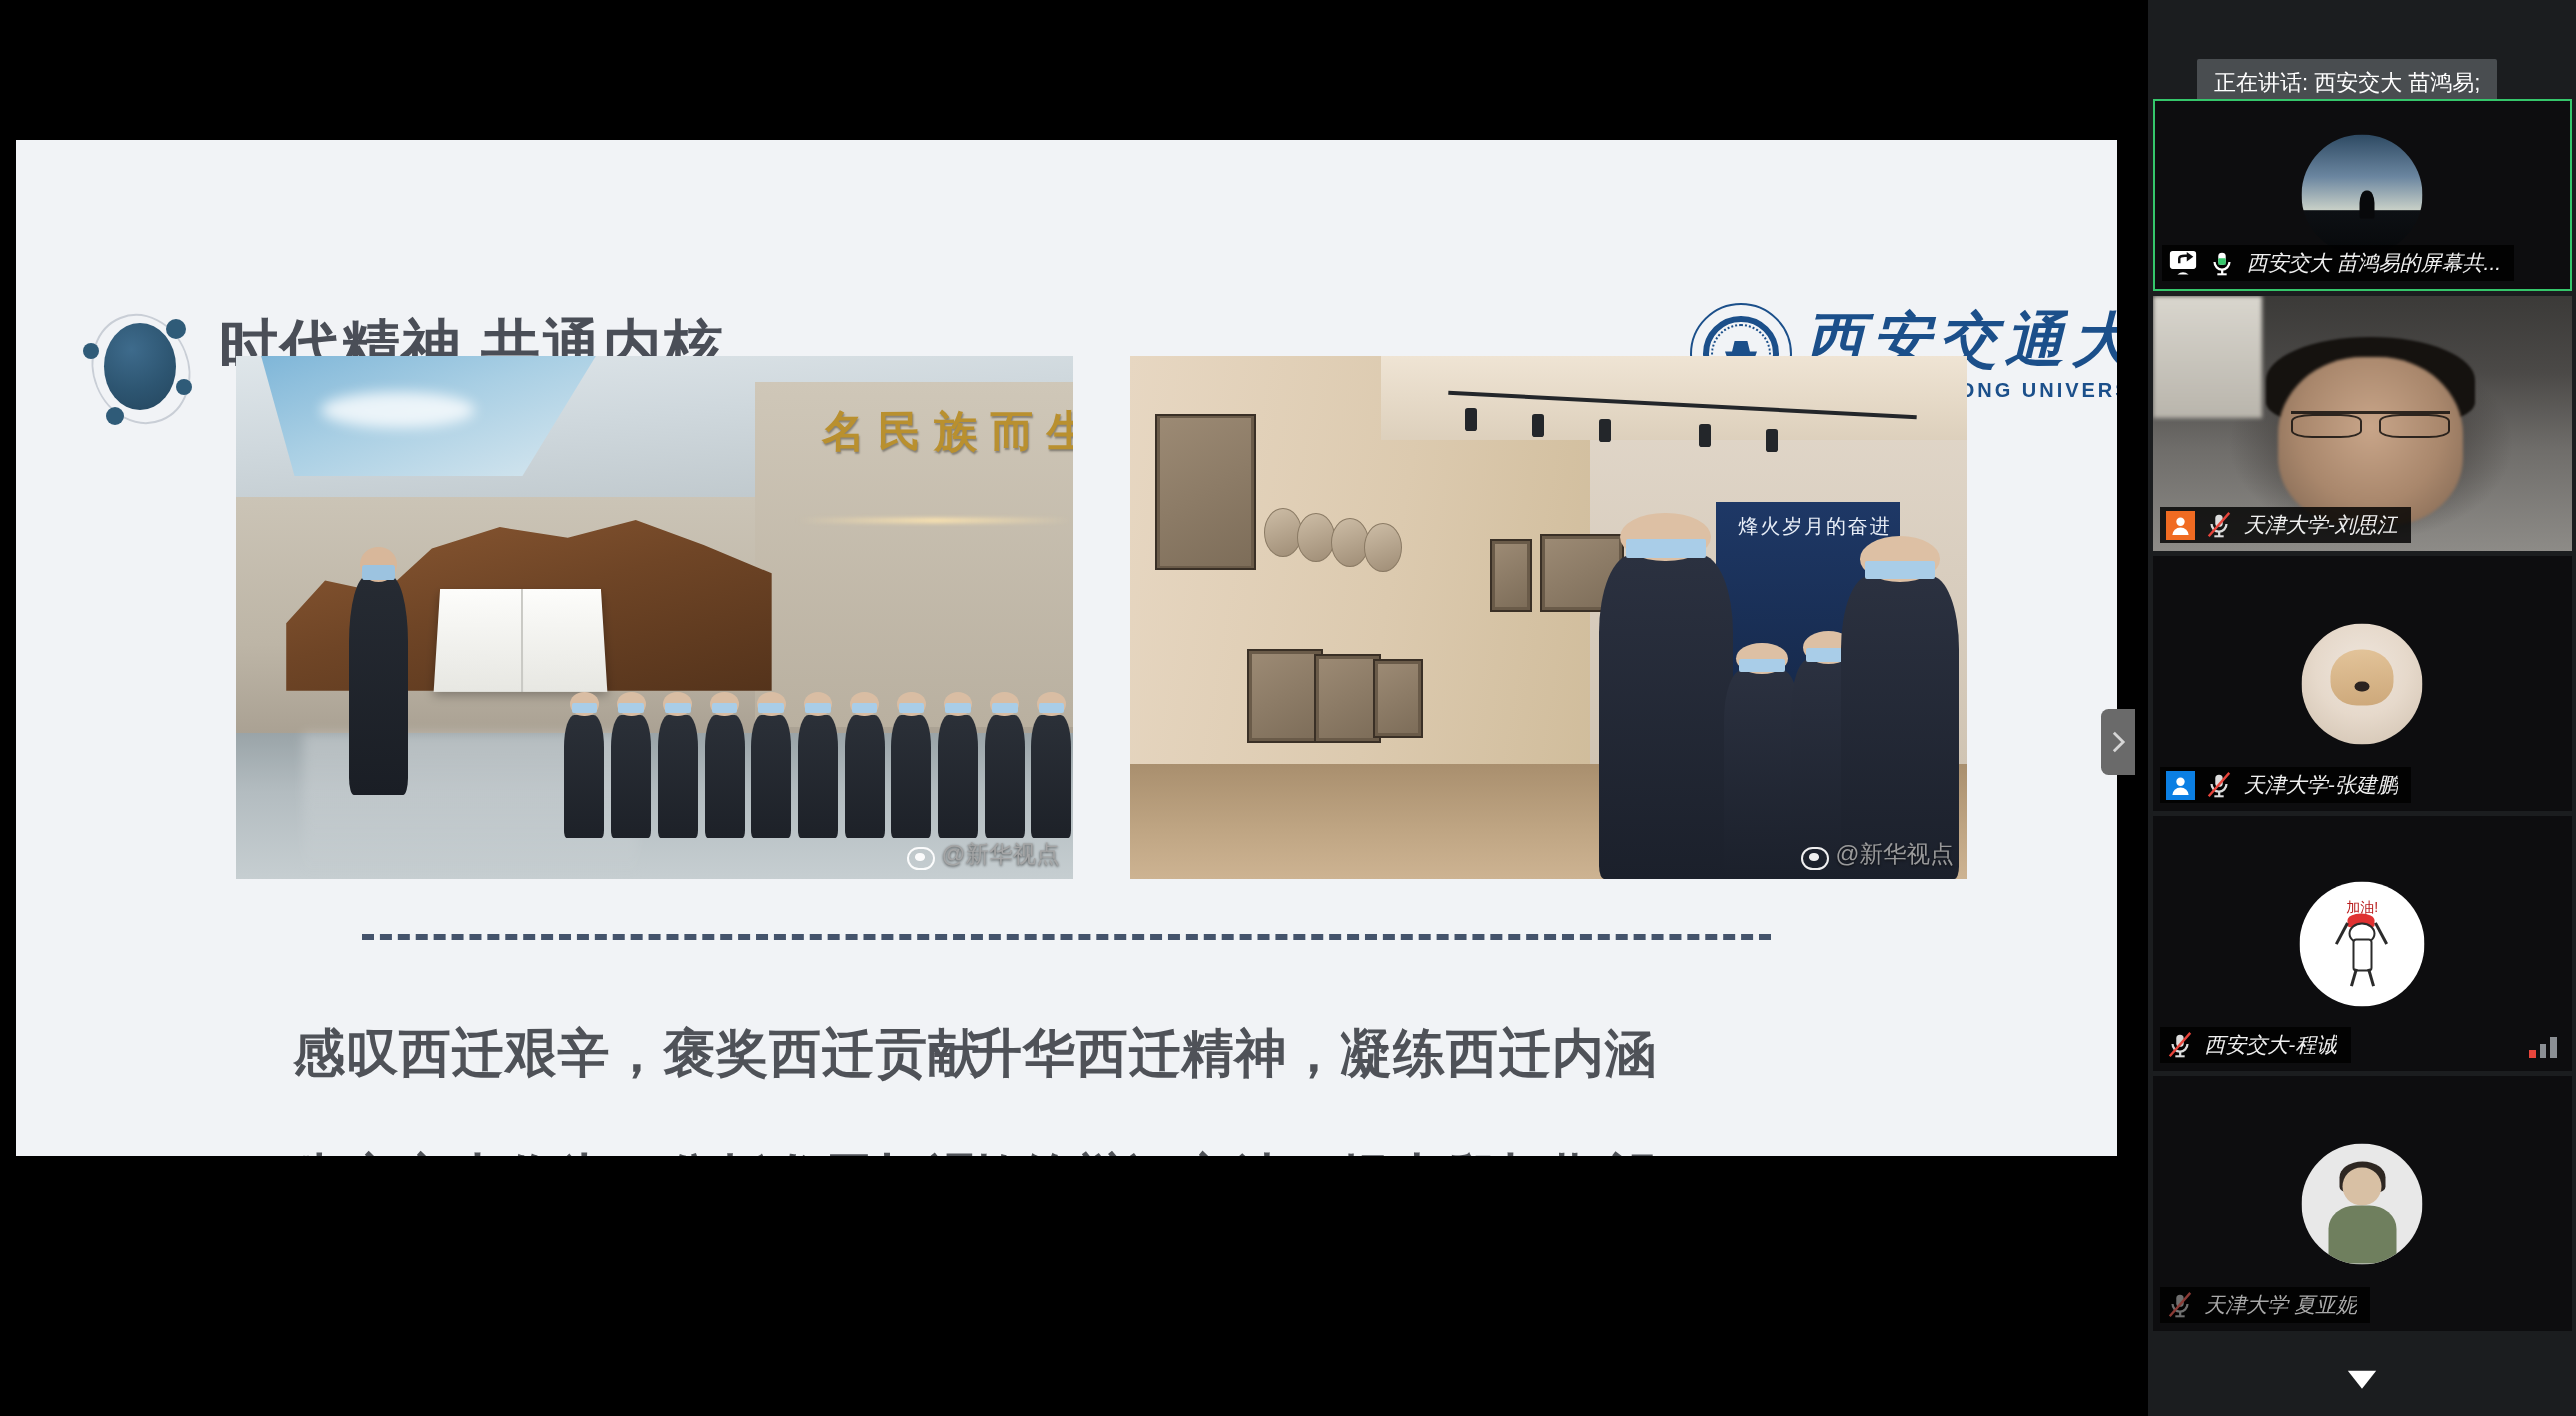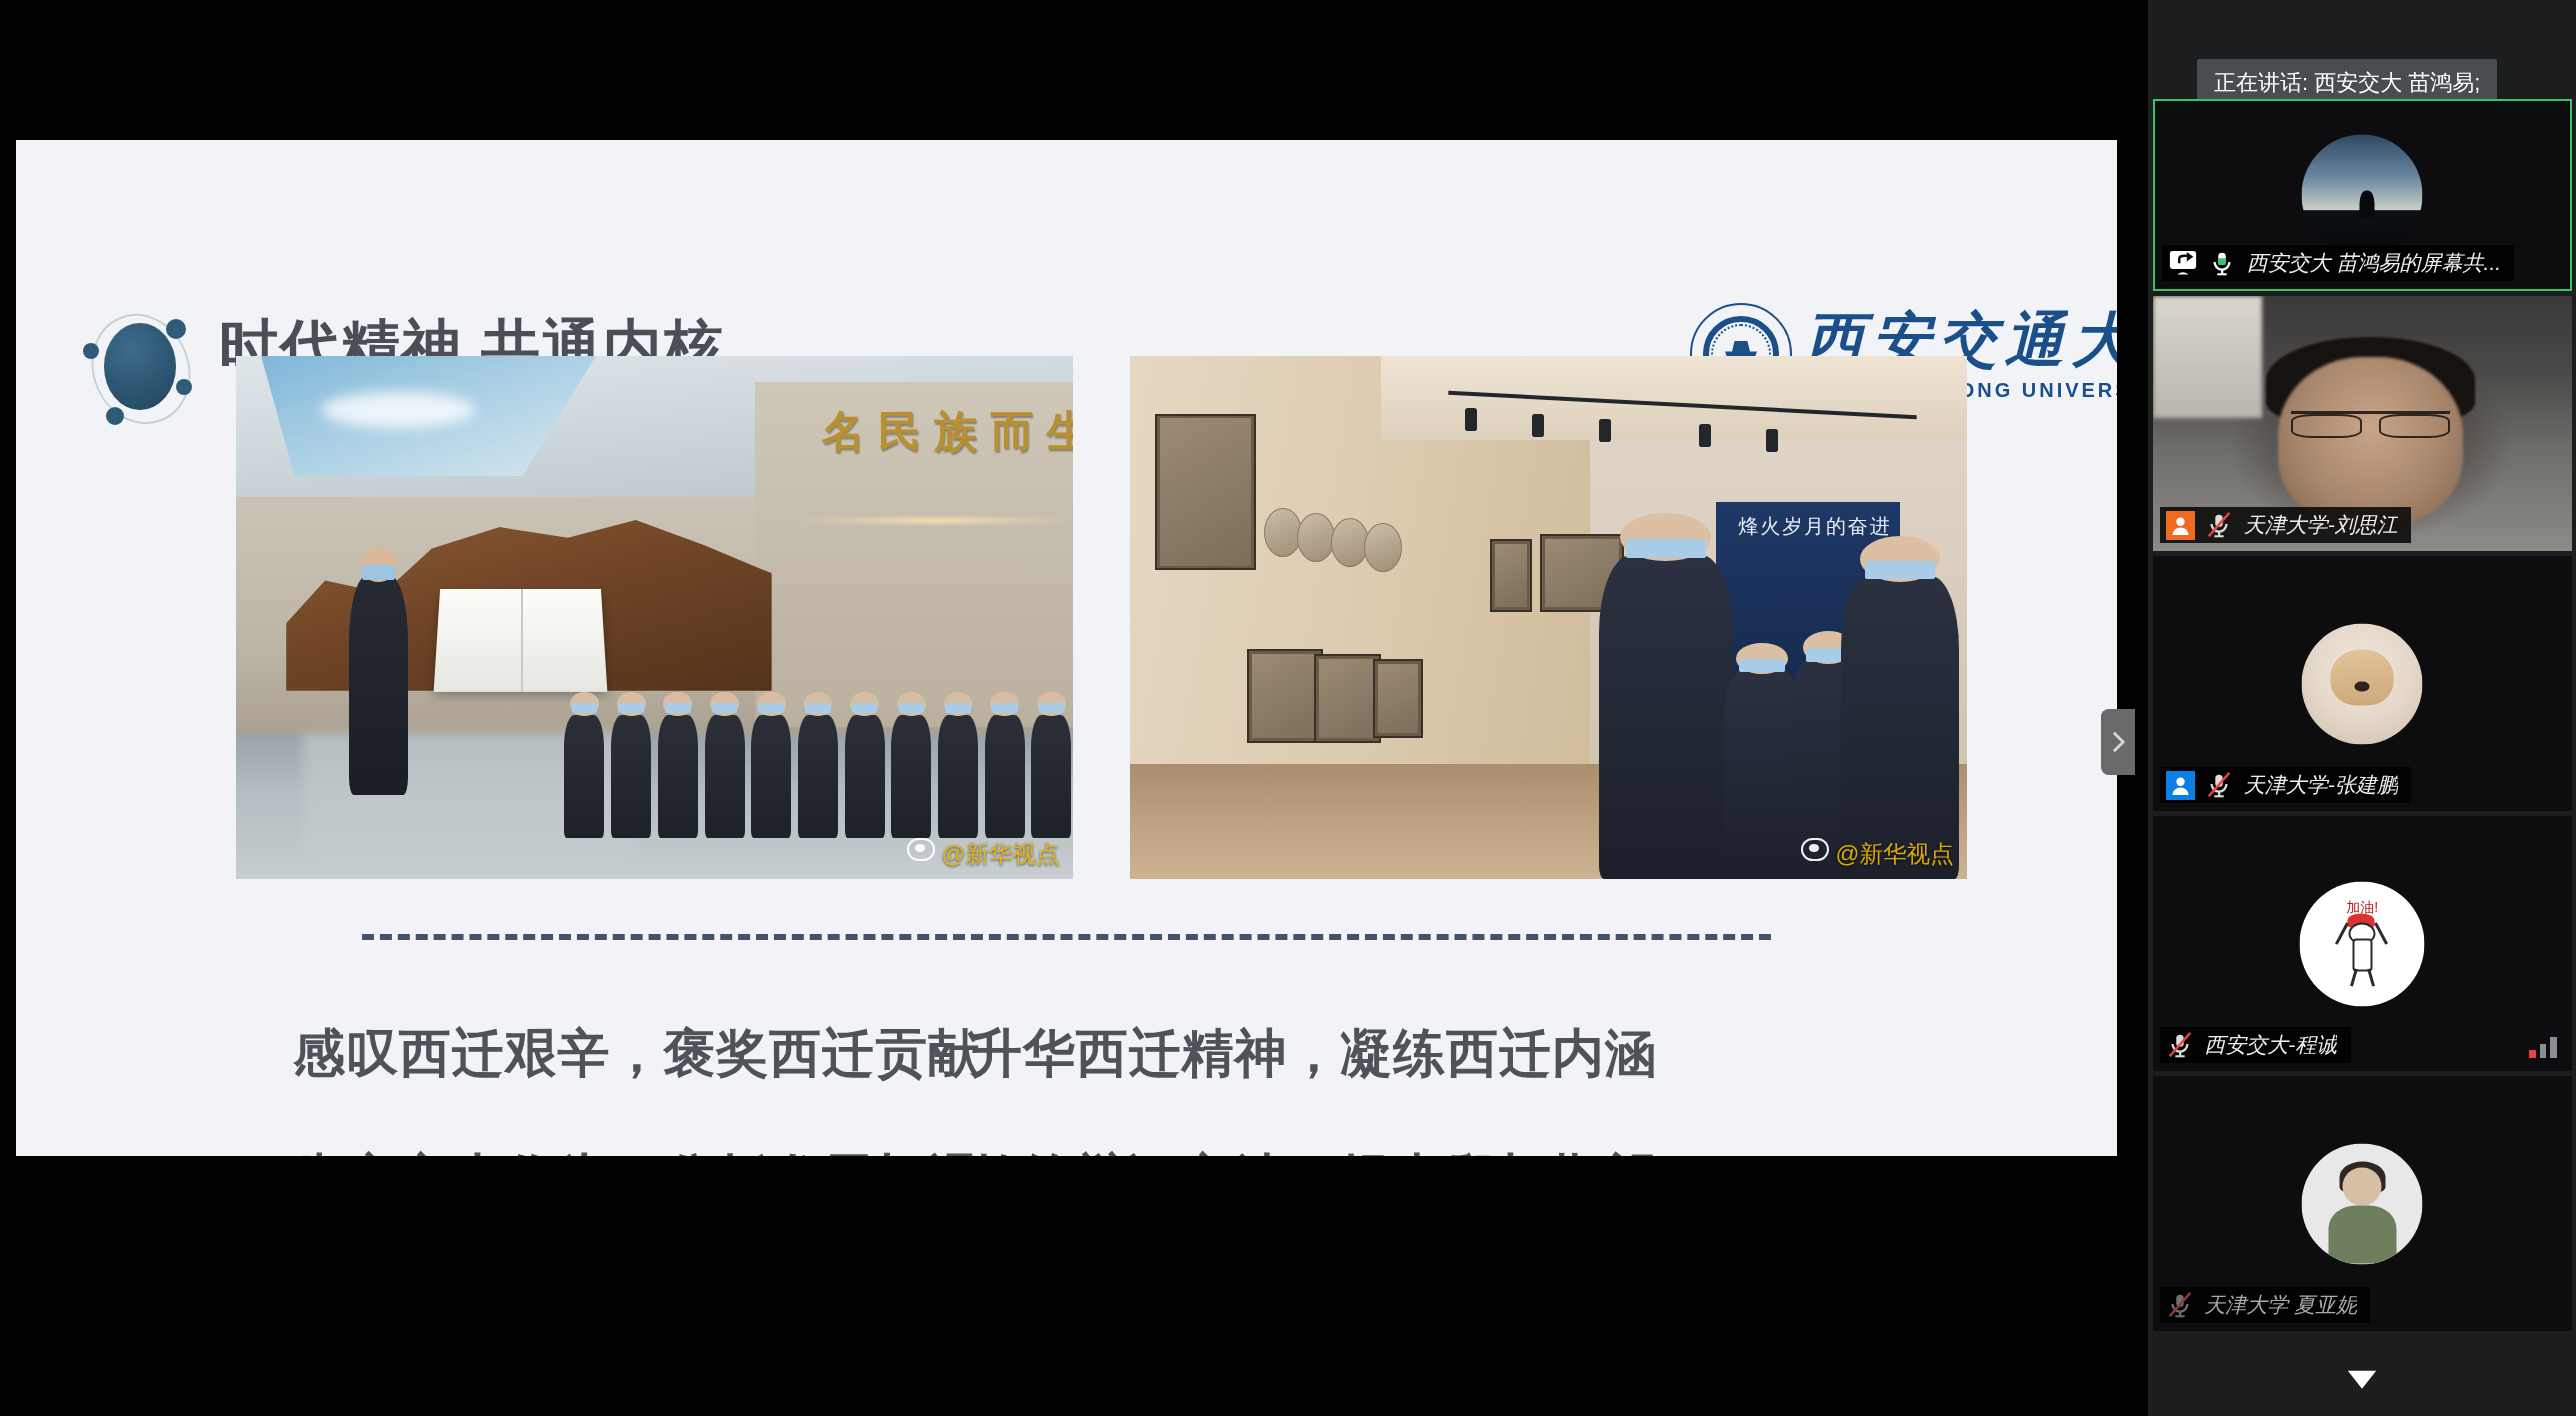--- a/index.html
+++ b/index.html
@@ -96,22 +96,22 @@
   
   .photo {
     position: absolute; overflow: hidden;
     background: #2a2f33;
   }
   .photo-left  { left: 220px; top: 216px; width: 837px; height: 523px; }
   .photo-right { left: 1114px; top: 216px; width: 837px; height: 523px; }
 
   .wm {
     position: absolute; right: 13.2px; bottom: 9.5px;
-    display: flex; align-items: flex-start; gap: 6.6px;
-    color: #eab308; font-size: 23.6px;
+    display: flex; align-items: flex-end; gap: 6.6px;
+    color: #a3a3a3; font-size: 23.6px;
     text-shadow: 0 0.9px 2.8px rgba(0,0,0,.75);
     opacity: .93;
   }
   .wm .weibo-eye {
     width: 28px; height: 23px; border-radius: 50%/60%;
     border: 2.8px solid #fff;
     position: relative;
   }
   .wm .weibo-eye::after {
     content: ""; position: absolute; left: 6.6px; top: 4.7px;

